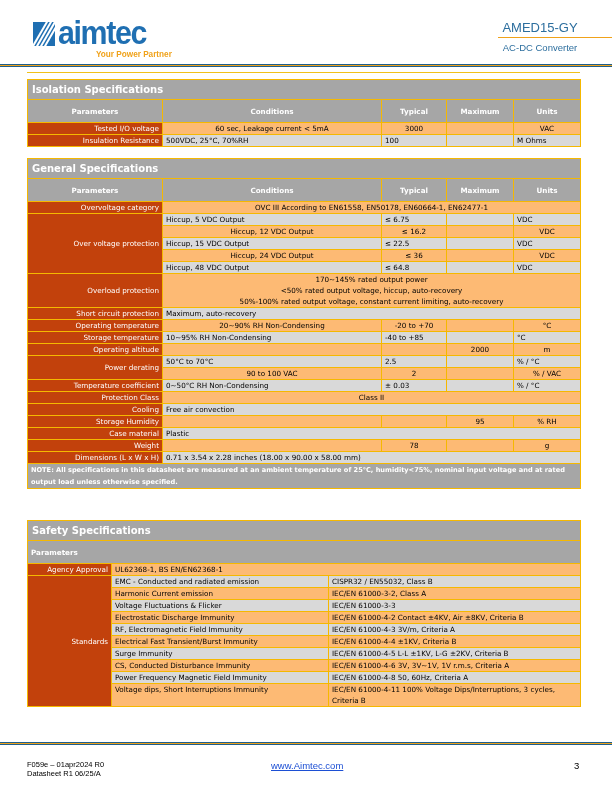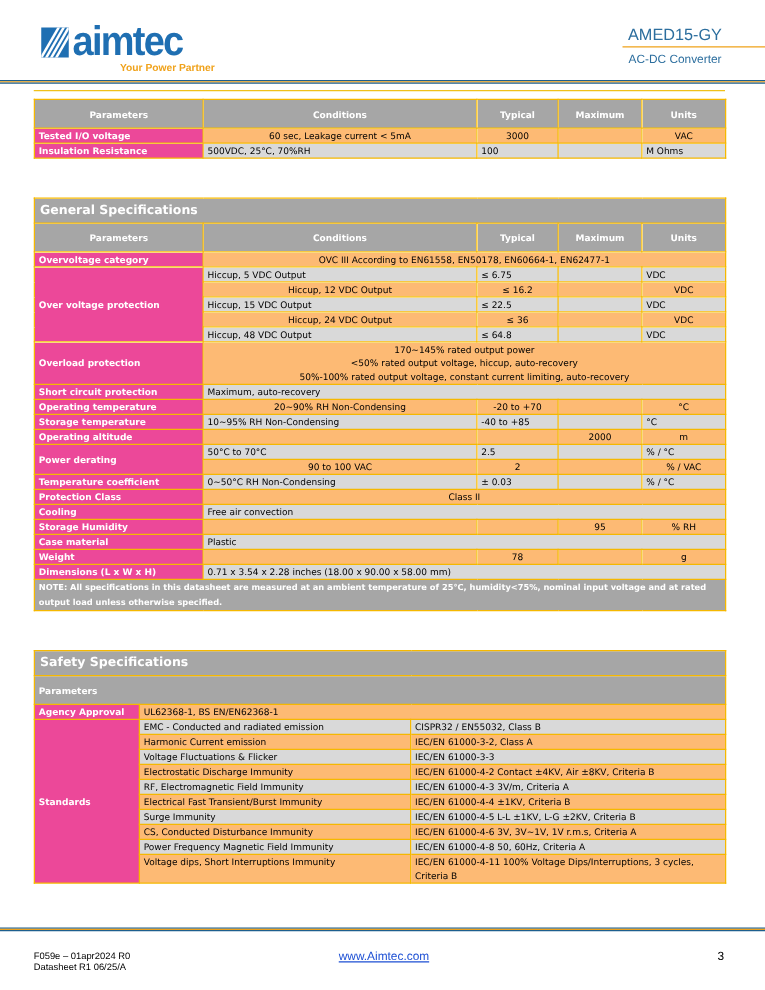--- a/index.html
+++ b/index.html
@@ -14,21 +14,21 @@
   .hdr-sub { position: absolute; right: 27px; top: 42px; font-family: "Liberation Sans", sans-serif; font-size: 9.5px; color: #2c6e9e; width: 90px; text-align: center; }
   .rule-blue1 { position: absolute; left: 0; width: 612px; height: 1px; background: #1d5f8e; }
   .rule-gold { position: absolute; left: 0; width: 612px; height: 1px; background: #f0a21a; }
   .rule-blue2 { position: absolute; left: 0; width: 612px; height: 1px; background: #1d5f8e; }
   .gold-line-short { position: absolute; left: 27px; width: 553px; height: 1px; background: #f0c11a; }
 
   table.spec { position: absolute; left: 27px; width: 553px; border-collapse: collapse; table-layout: fixed; font-family: "DejaVu Sans", sans-serif; font-size: 7.2px; }
   table.spec td, table.spec th { border: 1px solid #f5b800; padding: 0 3px; height: 11px; line-height: 11px; white-space: nowrap; overflow: hidden; }
   .sec-title { background: #a6a6a6; color: #ffffff; font-weight: bold; font-size: 10px; text-align: left; height: 19px !important; line-height: 19px !important; padding-left: 4px !important; }
   .col-head { background: #a6a6a6; color: #ffffff; font-weight: bold; text-align: center; height: 22px !important; }
-  .param { background: #ec4899; color: #ffffff; font-weight: bold; text-align: left; }
+  .param { background: #c2410c; color: #ffffff; font-weight: normal; text-align: right; }
   .v-a { background: #fdba74; color: #000; text-align: center; }
   .v-b { background: #d9d9d9; color: #000; }
   .v-left { text-align: left; }
   .note { background: #a6a6a6; color: #ffffff; font-weight: bold; font-size: 6.6px; white-space: normal !important; line-height: 12px !important; text-align: left; }
   .multi { white-space: normal !important; line-height: 11px !important; }
   .param-head { background: #a6a6a6; color: #ffffff; font-weight: bold; text-align: left; height: 22px !important; }
 
   .footer-left { position: absolute; left: 27px; top: 760px; font-family: "Liberation Sans", sans-serif; font-size: 7.5px; color: #000; line-height: 9px; }
   .footer-link { position: absolute; left: 271px; top: 760px; font-family: "Liberation Sans", sans-serif; font-size: 9.5px; color: #1c4fd4; text-decoration: underline; }
   .footer-page { position: absolute; left: 574px; top: 760px; font-family: "Liberation Sans", sans-serif; font-size: 9.5px; color: #000; }
@@ -57,20 +57,23 @@
 
 <table class="spec" style="top:79px">
   <colgroup>
       <col style="width:135px">
       <col style="width:219px">
       <col style="width:65px">
       <col style="width:67px">
       <col style="width:67px">
     </colgroup>
   <tbody>
+      <tr>
+        <td colspan="5" class="sec-title">Isolation Specifications</td>
+      </tr>
   <tr>
     <td class="col-head">Parameters</td>
     <td class="col-head">Conditions</td>
     <td class="col-head">Typical</td>
     <td class="col-head">Maximum</td>
     <td class="col-head">Units</td>
   </tr>
   <tr>
     <td class="param">Tested I/O voltage</td>
     <td class="v-a">60 sec, Leakage current &lt; 5mA</td>

